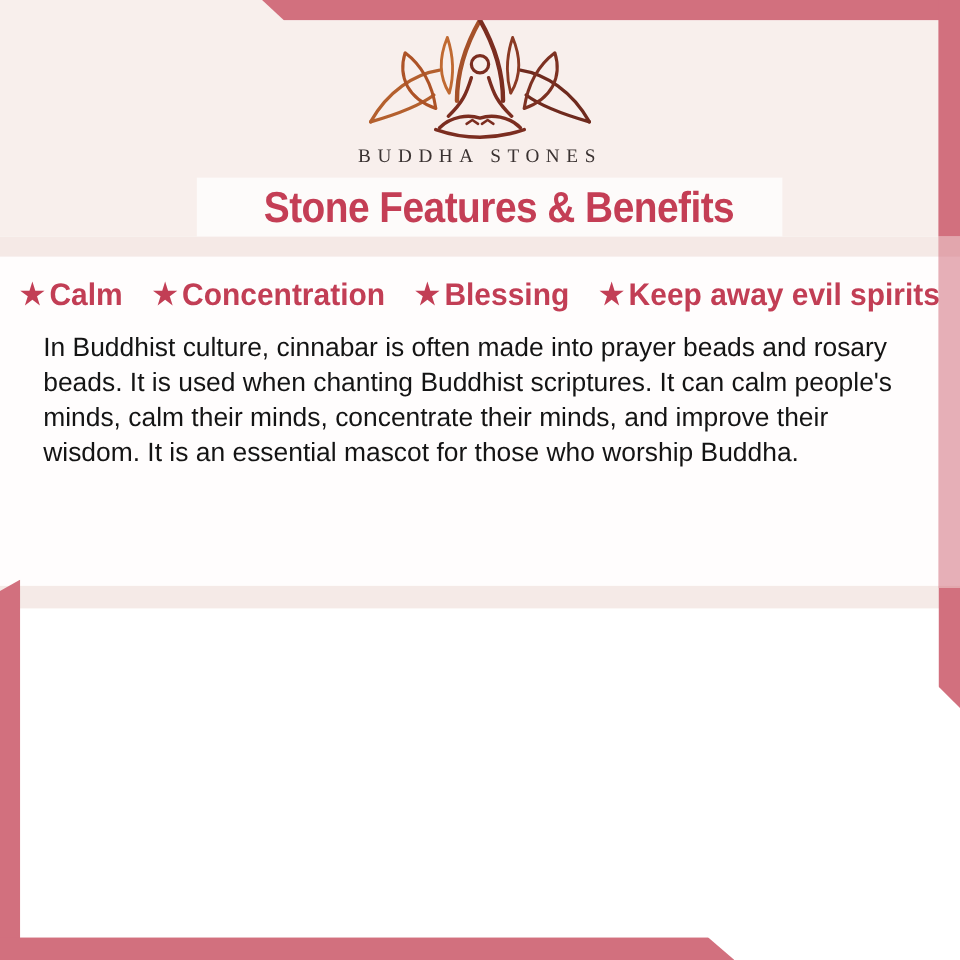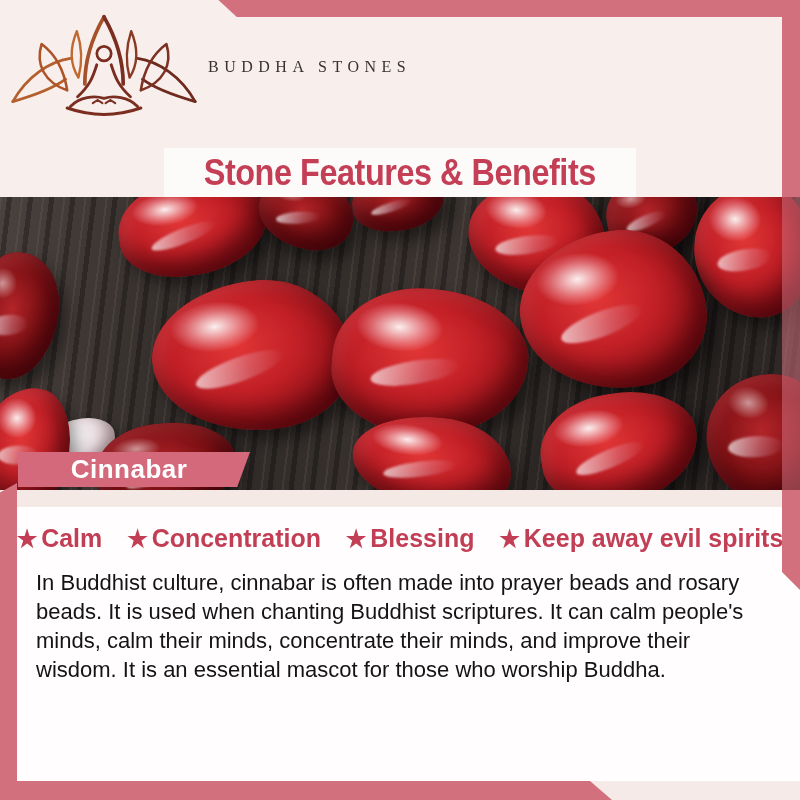--- a/index.html
+++ b/index.html
@@ -1,24 +1,24 @@
 <!DOCTYPE html>
 <html><head>
 <meta charset="utf-8">
 <style>
   html,body{margin:0;padding:0;}
   body{font-family:"Liberation Sans", sans-serif; background:#ffffff;}
   .canvas{position:relative;width:800px;height:800px;overflow:hidden;background:#ffffff;}
 
   
   .top-section{position:relative;width:800px;height:197px;background:#f8efec;}
-  .logo-block{position:absolute;top:12px;left:0;right:0;display:flex;flex-direction:row;align-items:center;}
+  .logo-block{position:absolute;top:12px;left:0;right:0;display:flex;flex-direction:column;align-items:center;}
   .logo-block svg{display:block;}
   .brand-name{margin-top:6px;font-family:"Liberation Serif", serif;font-size:16px;letter-spacing:5.5px;color:#3a3231;white-space:nowrap;}
-  .headline-box{position:absolute;left:164px;bottom:0;width:472px;height:49px;background:#fdfbfa;display:flex;align-items:center;justify-content:center;}
+  .headline-box{position:absolute;left:164px;bottom:0;width:472px;height:49px;background:#fdfbfa;display:flex;align-items:center;justify-content:center;padding-left:16px;}
   .headline-box h1{margin:0;font-size:36px;font-weight:bold;color:#c43e55;transform:scaleX(.9);white-space:nowrap;letter-spacing:-0.5px;}
 
   
   .photo-section{position:relative;width:800px;height:293px;overflow:hidden;
     background-color:#2a2523;
     background-image:
       repeating-linear-gradient(97deg, rgba(170,158,148,.10) 0 2px, rgba(0,0,0,0) 2px 7px, rgba(0,0,0,.28) 7px 12px, rgba(0,0,0,0) 12px 21px),
       linear-gradient(100deg,#4a423e 0%, #2e2927 30%, #3c3531 55%, #201c1b 80%, #332d2a 100%);
   }
   .stone{position:absolute;
@@ -98,42 +98,20 @@
         <path d="M84,120 Q130,136 176,120" stroke="#7b2d20" stroke-width="3.8"></path>
         <path d="M116,114 l6,-4 l6,4 M132,114 l6,-4 l6,4" stroke="#7b2d20" stroke-width="2.6"></path>
       </svg>
       <div class="brand-name">BUDDHA STONES</div>
     </div>
     <div class="headline-box">
       <h1>Stone Features &amp; Benefits</h1>
     </div>
   </section>
 
-  <section class="photo-section">
-    <div class="stone" style="left:118px;top:-18px;width:150px;height:96px;transform:rotate(-8deg);"></div>
-    <div class="stone dark" style="left:258px;top:-20px;width:96px;height:72px;transform:rotate(10deg);"></div>
-    <div class="stone dark" style="left:352px;top:-24px;width:92px;height:58px;transform:rotate(-4deg);"></div>
-    <div class="stone" style="left:468px;top:-16px;width:138px;height:112px;transform:rotate(6deg);"></div>
-    <div class="stone dark" style="left:606px;top:-22px;width:92px;height:78px;transform:rotate(-10deg);"></div>
-    <div class="stone" style="left:694px;top:-14px;width:118px;height:134px;transform:rotate(4deg);"></div>
-    <div class="stone dark" style="left:-28px;top:55px;width:86px;height:128px;transform:rotate(8deg);"></div>
-    <div class="stone" style="left:152px;top:84px;width:200px;height:150px;transform:rotate(-6deg);"></div>
-    <div class="stone" style="left:332px;top:92px;width:196px;height:146px;transform:rotate(5deg);"></div>
-    <div class="stone" style="left:520px;top:34px;width:186px;height:158px;transform:rotate(-7deg);"></div>
-    <div class="stone pale" style="left:46px;top:222px;width:70px;height:48px;transform:rotate(-14deg);"></div>
-    <div class="stone" style="left:-18px;top:190px;width:88px;height:120px;transform:rotate(12deg);"></div>
-    <div class="stone dark" style="left:96px;top:226px;width:140px;height:90px;transform:rotate(-5deg);"></div>
-    <div class="stone" style="left:352px;top:220px;width:160px;height:92px;transform:rotate(7deg);"></div>
-    <div class="stone" style="left:540px;top:196px;width:158px;height:110px;transform:rotate(-9deg);"></div>
-    <div class="stone dark" style="left:706px;top:176px;width:120px;height:130px;transform:rotate(11deg);"></div>
-
-    <div class="label-banner">
-      <span>Cinnabar</span>
-    </div>
-  </section>
 
   <div class="divider-band"></div>
 
   <section class="content-section">
     <div class="features-row">
       <span class="feature">
         <span class="star">★</span>
         <span>Calm</span>
       </span>
       <span class="feature">

